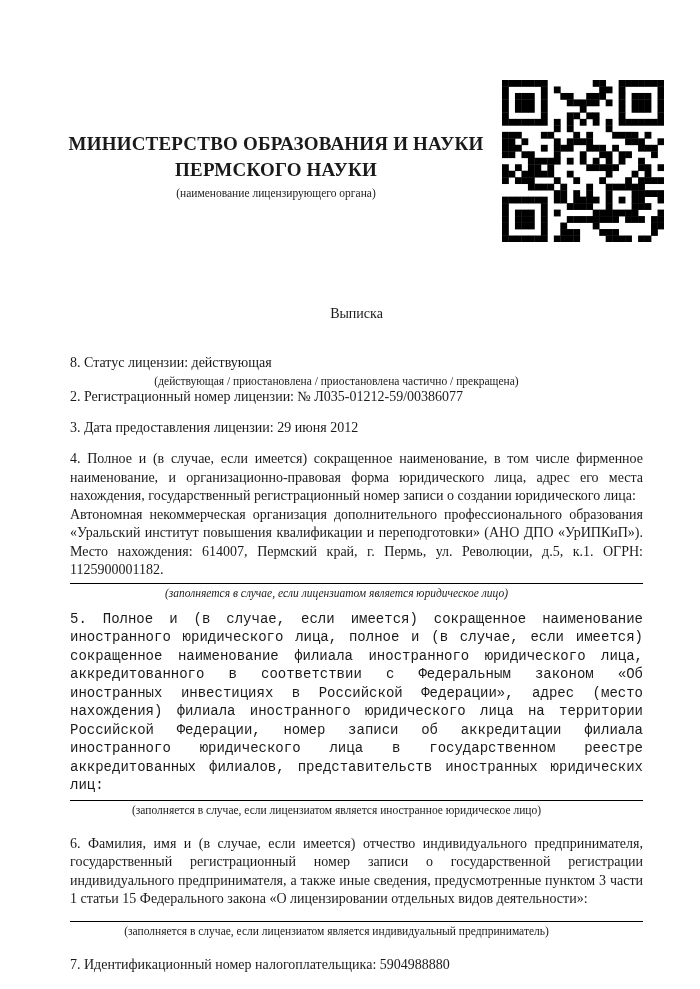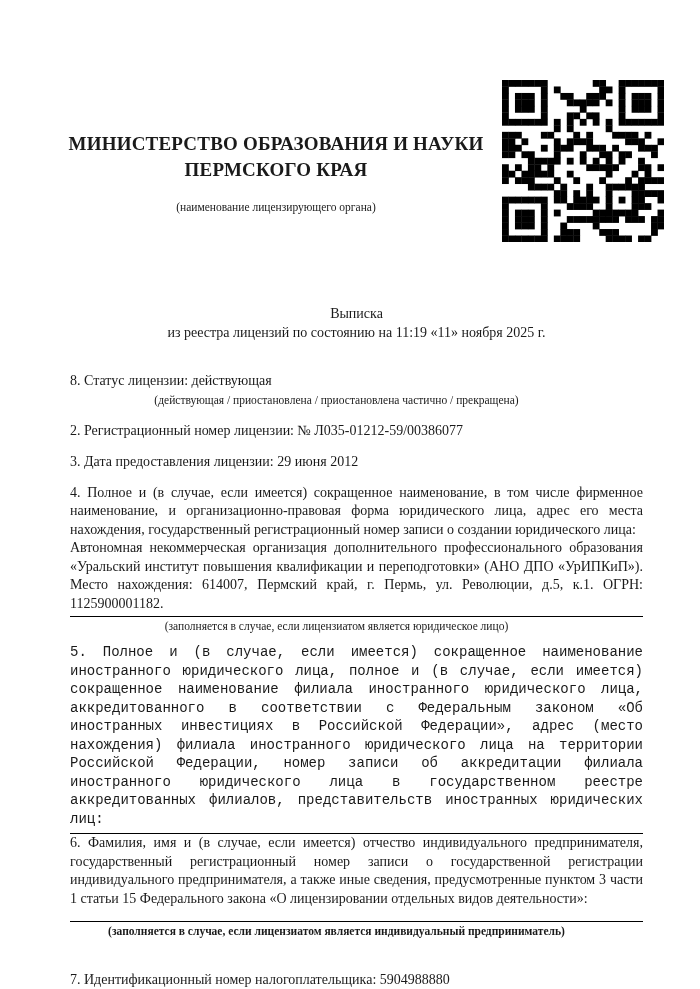--- a/index.html
+++ b/index.html
@@ -33,36 +33,36 @@
     line-height: 26px;
     white-space: nowrap;
     letter-spacing: 0.2px;
   }
   .form-caption {
     font-size: 11.5px;
     line-height: 14px;
     text-align: center;
     color: #1a1a1a;
   }
-  .header-caption { margin-top: 17px; }
+  .header-caption { margin-top: 3px; }
   .doc-body {
     position: absolute;
     left: 70px; top: 305px;
     width: 573px;
     font-size: 14px;
     line-height: 18.5px;
   }
   .title { text-align: center; margin-bottom: 30px; }
   .item { line-height: 18.5px; }
   .para { text-align: justify; line-height: 18.5px; }
   .shift { position: relative; left: -20px; margin-top: 2px; }
-  .cap1 { margin-bottom: 15px; }
-  .cap4 { margin-bottom: 10px; }
+  .cap1 { }
+  .cap4 { margin-bottom: 10px; font-style: italic; }
   .cap5 { margin-bottom: 18px; }
-  .cap6 { margin-bottom: 33px; font-weight: bold; }
+  .cap6 { margin-bottom: 18px; }
   .mb12 { margin-bottom: 12.5px; }
   .mb5  { margin-bottom: 5px; font-family: Liberation Mono, monospace; }
   .rule {
     border-top: 1.7px solid #000000;
     margin-top: 3px;
     height: 0;
   }
   .page-number {
     text-align: center;
     margin-top: 17px;
@@ -380,45 +380,45 @@
       <rect x="104" y="156" width="6.85" height="6.85"></rect>
       <rect x="110.5" y="156" width="6.85" height="6.85"></rect>
       <rect x="117" y="156" width="6.85" height="6.85"></rect>
       <rect x="123.5" y="156" width="6.85" height="6.85"></rect>
       <rect x="136.5" y="156" width="6.85" height="6.85"></rect>
       <rect x="143" y="156" width="6.85" height="6.85"></rect>
     </svg>
 
   <div class="ministry">
     <div class="ministry-line">МИНИСТЕРСТВО ОБРАЗОВАНИЯ И НАУКИ</div>
-    <div class="ministry-line">ПЕРМСКОГО КРАЯ</div>
+    <div class="ministry-line">ПЕРМСКОГО НАУКИ</div>
     <div class="form-caption header-caption">(наименование лицензирующего органа)</div>
   </div>
 
   <div class="doc-body">
 
     <div class="title">
       <div>Выписка</div>
-      <div>из реестра лицензий по состоянию на 11:19 «11» ноября 2025 г.</div>
     </div>
 
     <div class="item">8. Статус лицензии: действующая</div>
     <div class="form-caption shift cap1">(действующая / приостановлена / приостановлена частично / прекращена)</div>
 
     <div class="item mb12">2. Регистрационный номер лицензии: № Л035-01212-59/00386077</div>
 
     <div class="item mb12">3. Дата предоставления лицензии: 29 июня 2012</div>
 
     <div class="para">4. Полное и (в случае, если имеется) сокращенное наименование, в том числе фирменное наименование, и организационно-правовая форма юридического лица, адрес его места нахождения, государственный регистрационный номер записи о создании юридического лица:</div>
     <div class="para">Автономная некоммерческая организация дополнительного профессионального образования «Уральский институт повышения квалификации и переподготовки» (АНО ДПО «УрИПКиП»). Место нахождения: 614007, Пермский край, г. Пермь, ул. Революции, д.5, к.1. ОГРН: 1125900001182.</div>
     <div class="rule"></div>
     <div class="form-caption shift cap4">(заполняется в случае, если лицензиатом является юридическое лицо)</div>
 
     <div class="para mb5">5. Полное и (в случае, если имеется) сокращенное наименование иностранного юридического лица, полное и (в случае, если имеется) сокращенное наименование филиала иностранного юридического лица, аккредитованного в соответствии с Федеральным законом «Об иностранных инвестициях в Российской Федерации», адрес (место нахождения) филиала иностранного юридического лица на территории Российской Федерации, номер записи об аккредитации филиала иностранного юридического лица в государственном реестре аккредитованных филиалов, представительств иностранных юридических лиц:</div>
     <div class="rule"></div>
+    <div class="form-caption shift cap5">(заполняется в случае, если лицензиатом является иностранное юридическое лицо)</div>
 
     <div class="para mb12">6. Фамилия, имя и (в случае, если имеется) отчество индивидуального предпринимателя, государственный регистрационный номер записи о государственной регистрации индивидуального предпринимателя, а также иные сведения, предусмотренные пунктом 3 части 1 статьи 15 Федерального закона «О лицензировании отдельных видов деятельности»:</div>
     <div class="rule"></div>
     <div class="form-caption shift cap6">(заполняется в случае, если лицензиатом является индивидуальный предприниматель)</div>
 
     <div class="item">7. Идентификационный номер налогоплательщика: 5904988880</div>
 
     <div class="page-number">1</div>
 
   </div>

